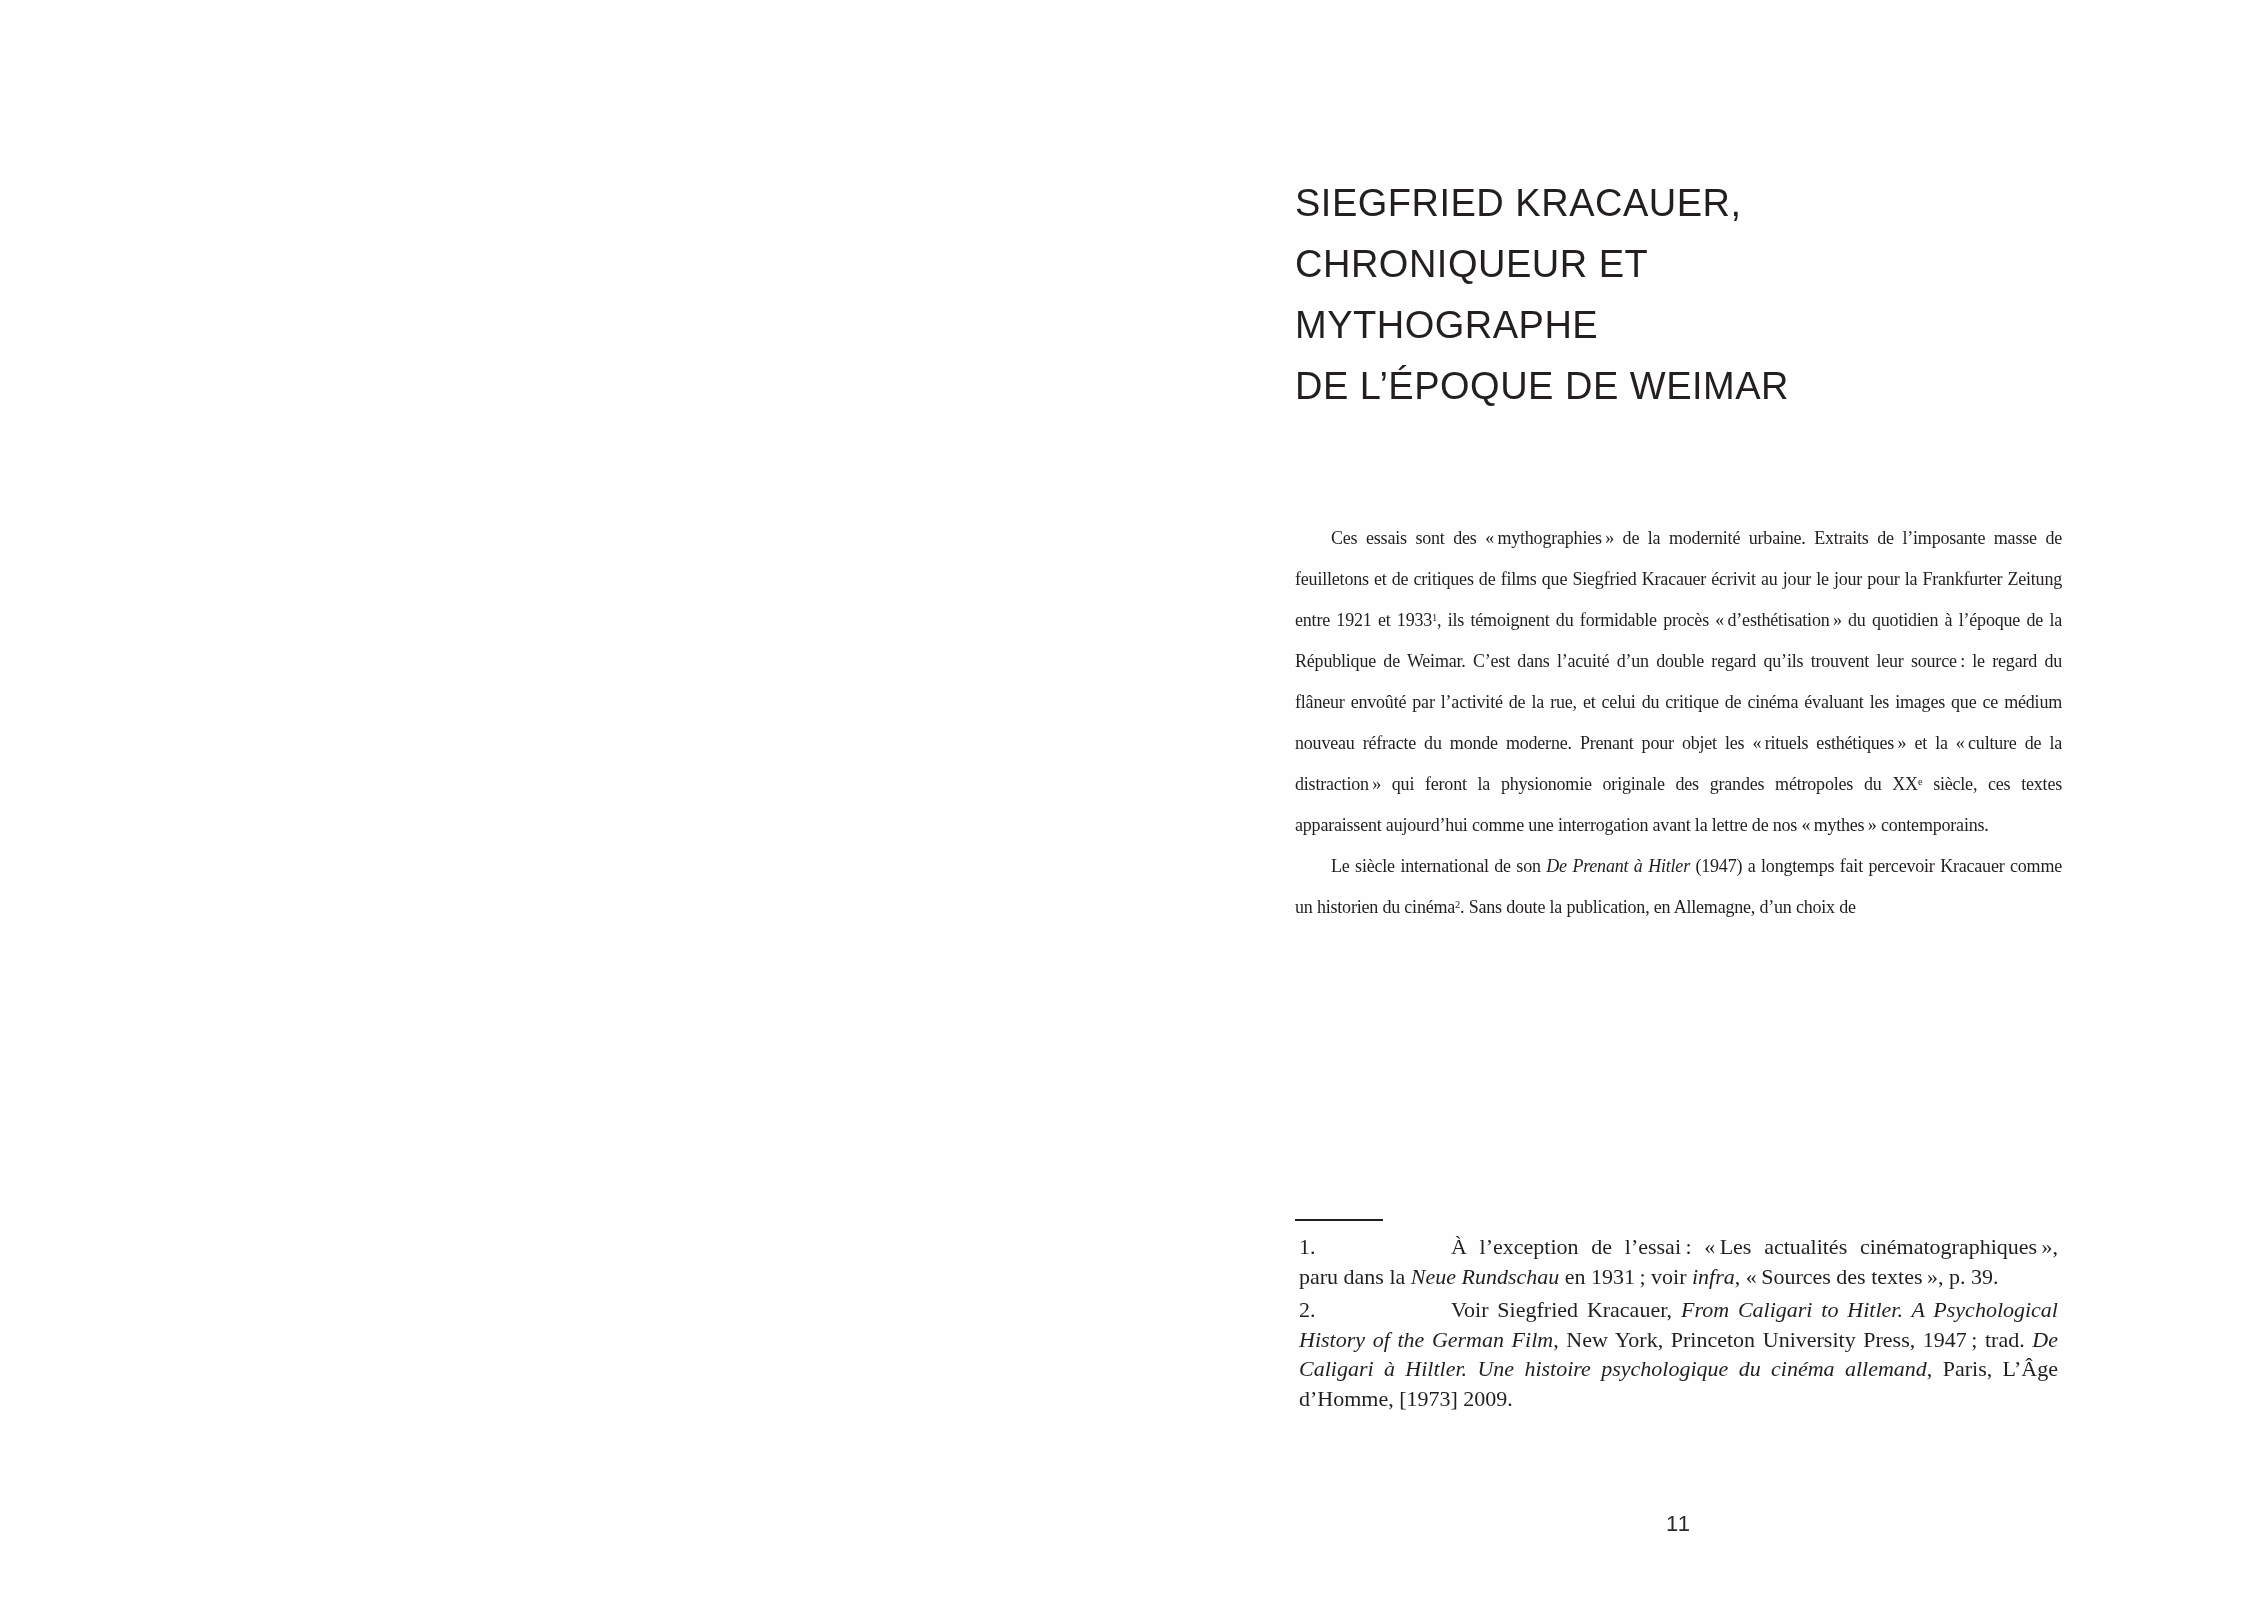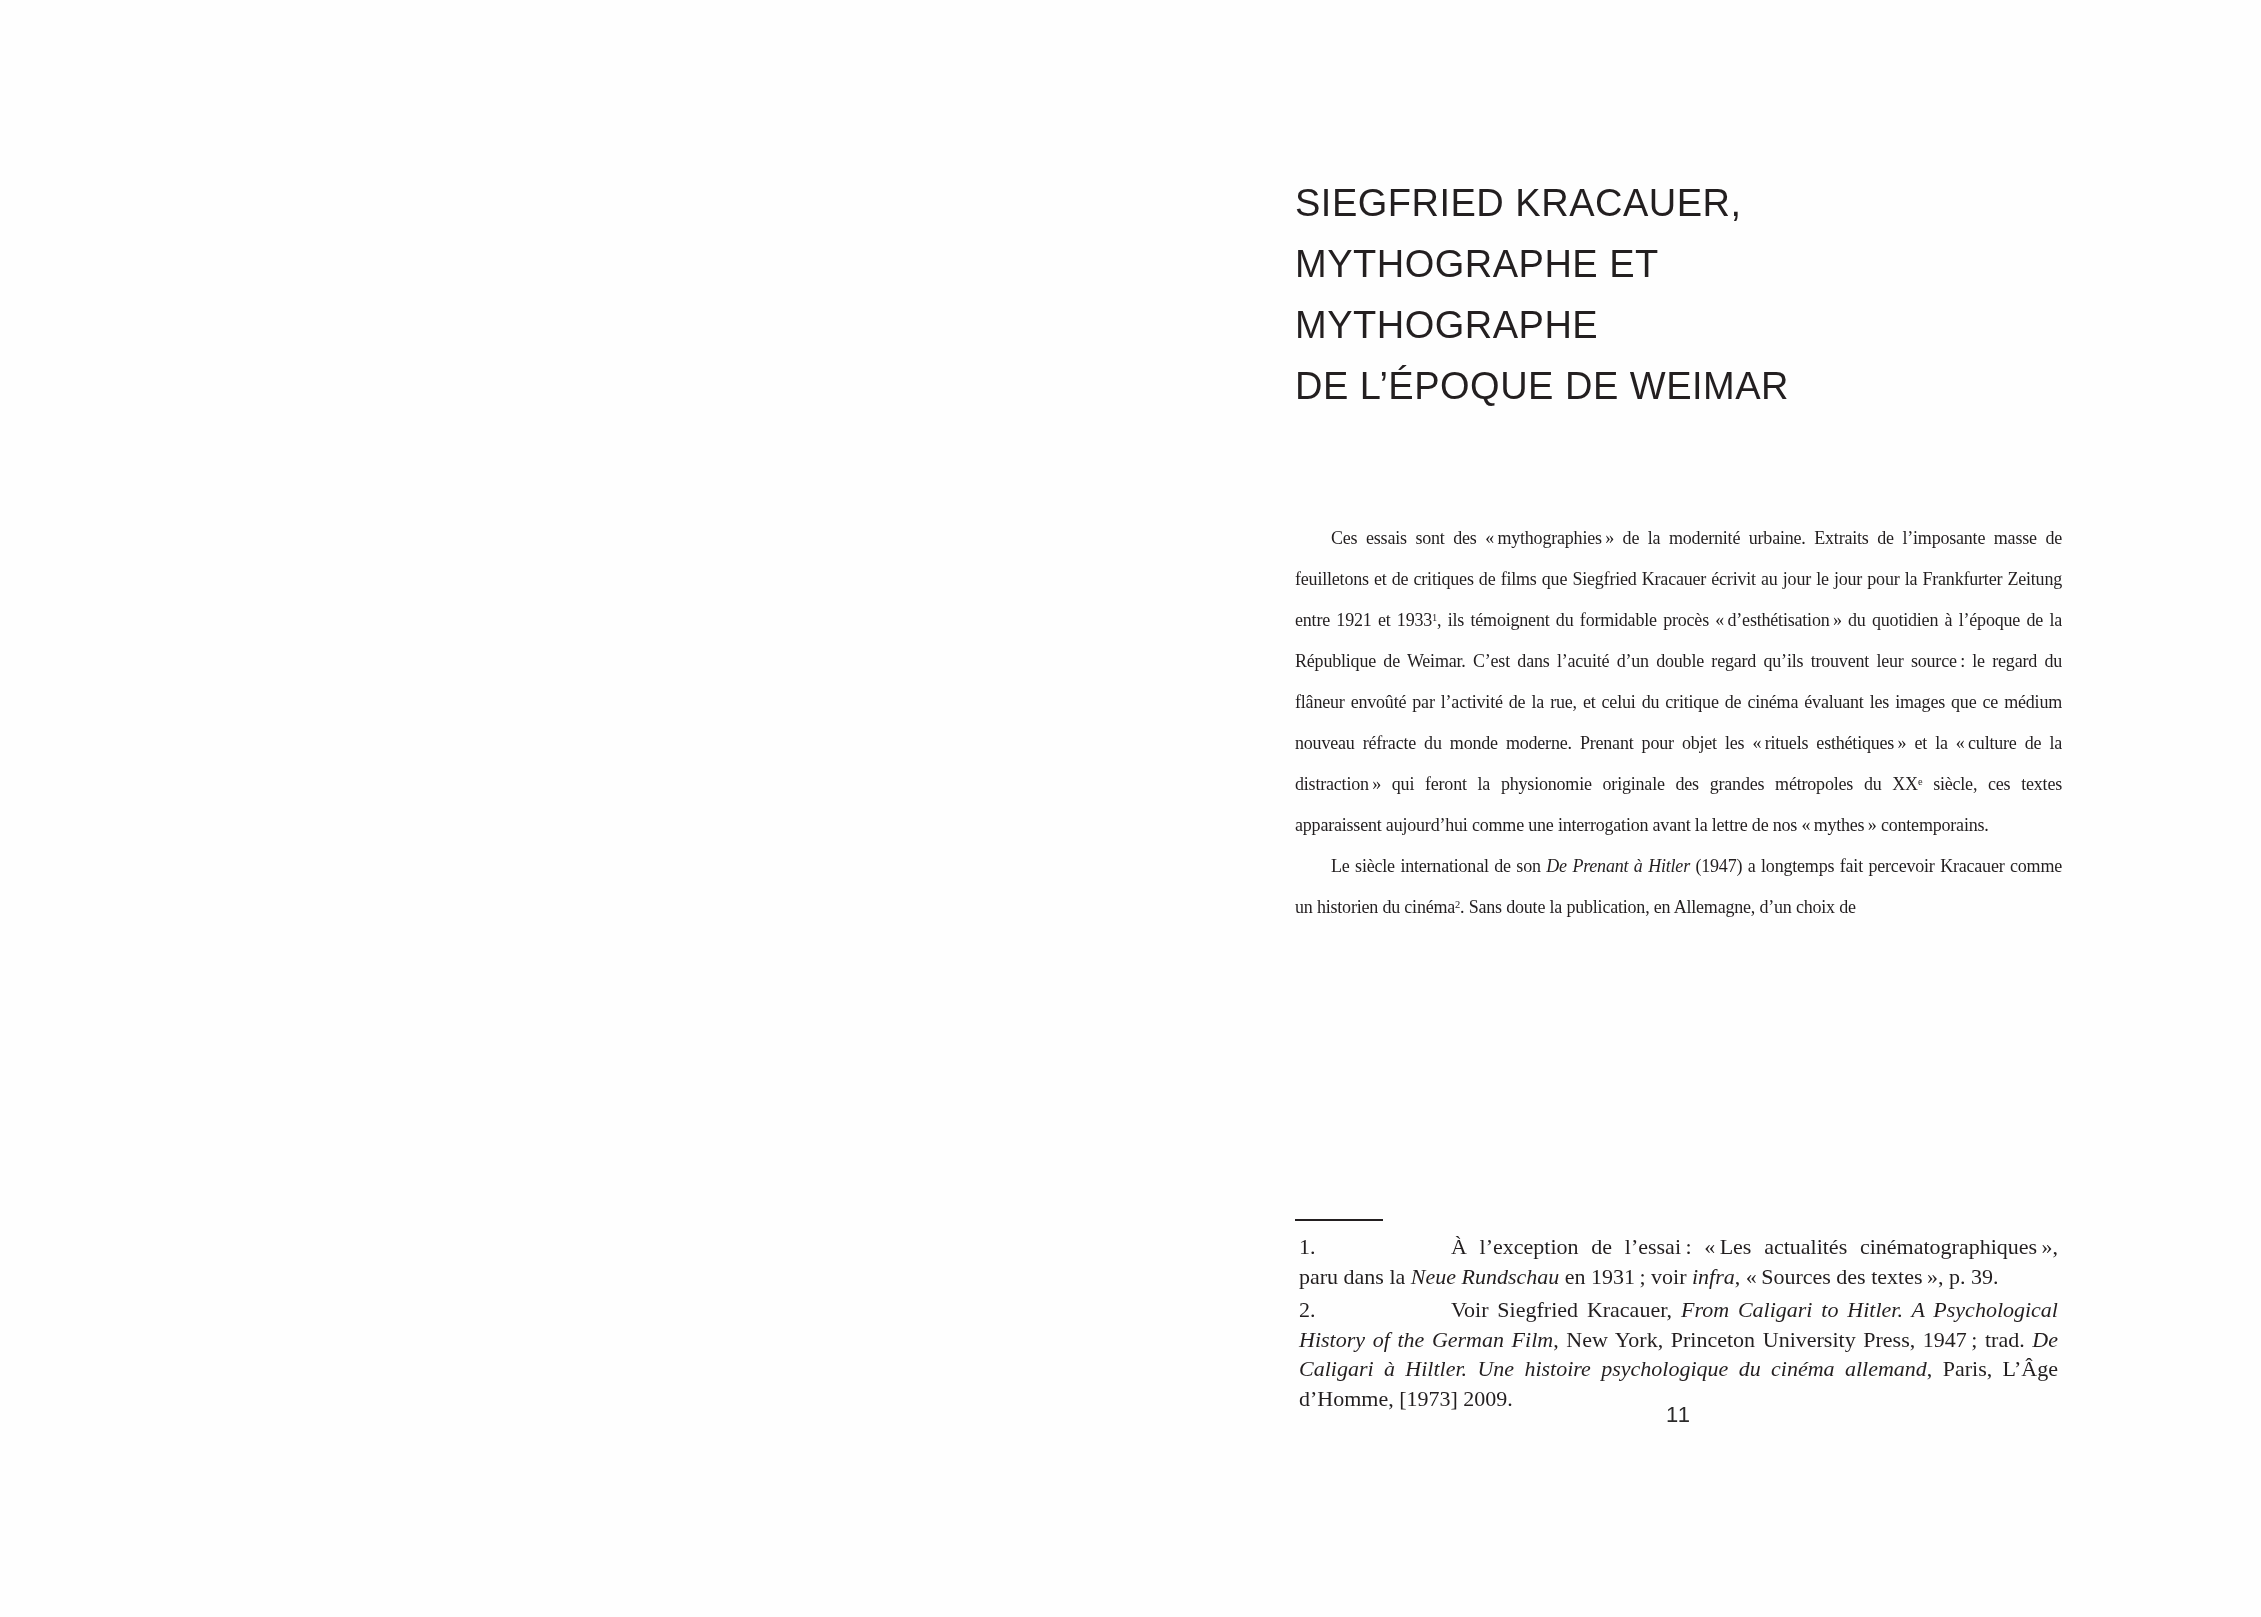--- a/index.html
+++ b/index.html
@@ -73,37 +73,37 @@
     margin: 0 0 11.4px 0;
   }
   .fn { margin: 4px; }
   .fn-num {
     display: inline-block;
     width: 152px;
   }
   .page-number {
     position: absolute;
     left: 1295px;
-    top: 1402px;
+    top: 1511px;
     width: 767px;
     text-align: center;
     font-family: "Liberation Sans", sans-serif;
     font-size: 22px;
     letter-spacing: 1px;
     color: #2b2a2a;
   }
 </style>
 </head>
 <body>
 
 <div class="page">
 
   <h1 class="chapter-title">
     <span class="title-line">SIEGFRIED KRACAUER,</span>
-    <span class="title-line">MYTHOGRAPHE ET</span>
+    <span class="title-line">CHRONIQUEUR ET</span>
     <span class="title-line">MYTHOGRAPHE</span>
     <span class="title-line">DE L’ÉPOQUE DE WEIMAR</span>
   </h1>
 
   <div class="body-text">
     <p class="para"><span>Ces essais sont des « mythographies » de la modernité urbaine. Extraits de l’imposante masse de feuilletons et de critiques de films que Siegfried Kracauer écrivit au jour le jour pour la Frankfurter Zeitung entre 1921 et 1933</span><sup>1</sup><span>, ils témoignent du formidable procès « d’esthétisation » du quotidien à l’époque de la République de Weimar. C’est dans l’acuité d’un double regard qu’ils trouvent leur source : le regard du flâneur envoûté par l’activité de la rue, et celui du critique de cinéma évaluant les images que ce médium nouveau réfracte du monde moderne. Prenant pour objet les « rituels esthétiques » et la « culture de la distraction » qui feront la physionomie originale des grandes métropoles du XX</span><sup>e</sup><span>&nbsp;siècle, ces textes apparaissent aujourd’hui comme une interrogation avant la lettre de nos « mythes » contemporains.</span></p>
     <p class="para"><span>Le siècle international de son </span><span style="font-style: italic;">De Prenant à Hitler</span><span> (1947) a longtemps fait percevoir Kracauer comme un historien du cinéma</span><sup>2</sup><span>. Sans doute la publication, en Allemagne, d’un choix de</span></p>
   </div>
 
   <div class="footnotes">

